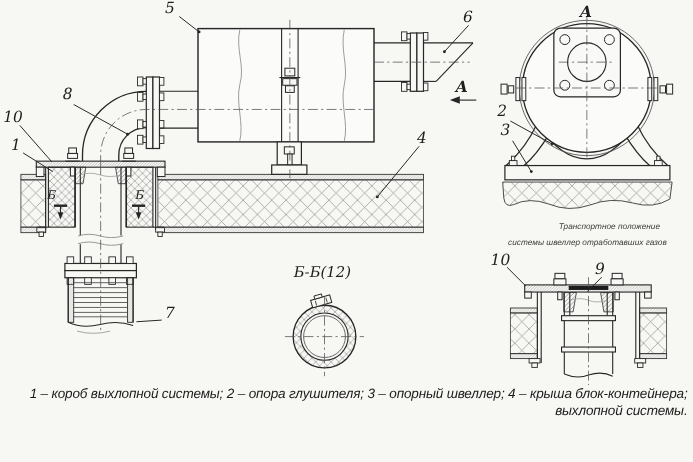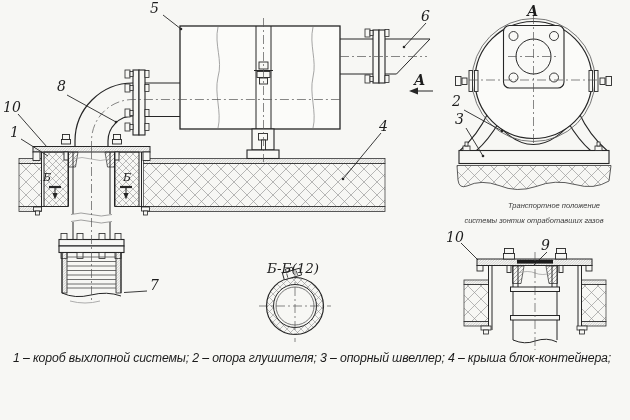--- a/index.html
+++ b/index.html
@@ -4,26 +4,26 @@
 <style>
   html,body{margin:0;padding:0;}
   body{width:630px;height:420px;overflow:hidden;background:#f7f7f4;}
   #stage{position:relative;width:630px;height:420px;background:#f7f7f4;
          font-family:"Liberation Sans",sans-serif;color:#1d1d1d;}
   #draw{position:absolute;left:0;top:0;}
   .lbl{position:absolute;font-family:"DejaVu Serif",serif;font-style:italic;
        font-size:14px;line-height:1;color:#1d1d1d;white-space:nowrap;}
   .lbl-small{font-size:11px;}
   .lbl-view{font-size:14px;font-weight:bold;}
-  .lbl-title{font-size:13.5px;margin-top:20px;}
+  .lbl-title{font-size:13.5px;}
   .caption{position:absolute;font-family:"Liberation Sans",sans-serif;font-style:italic;
            font-size:7.5px;color:#3a3a3a;text-align:center;white-space:nowrap;}
   #legend{position:absolute;left:13px;top:351px;width:612px;
           font-family:"Liberation Sans",sans-serif;font-style:italic;
-          font-size:12.3px;line-height:14.6px;letter-spacing:-0.15px;color:#1b1b1b;}
+          font-size:12.3px;line-height:14.6px;letter-spacing:-0.15px;color:#1b1b1b;text-align:right;}
   #legend div{white-space:nowrap;}
 </style>
 </head>
 <body>
 
 <div id="stage">
 
 <svg id="draw" width="630" height="420" viewBox="0 0 630 420">
   <defs>
     <pattern id="pxBig" width="13" height="13" patternUnits="userSpaceOnUse">
@@ -379,22 +379,23 @@
 <div class="lbl lbl-small" style="left:43px;top:172px">Б</div>
 <div class="lbl lbl-small" style="left:123px;top:172px">Б</div>
 <div class="lbl" style="left:150px;top:278px">7</div>
 
 <div class="lbl lbl-title" style="left:267px;top:242px">Б-Б(12)</div>
 
 <div class="lbl lbl-view" style="left:527px;top:4px">А</div>
 <div class="lbl" style="left:452px;top:94px">2</div>
 <div class="lbl" style="left:455px;top:112px">3</div>
 <div class="caption" style="left:474px;top:201px;width:160px">Транспортное положение</div>
-<div class="caption" style="left:449px;top:216px;width:170px">системы зонтик отработавших газов</div>
+<div class="caption" style="left:449px;top:216px;width:170px">системы швеллер отработавших газов</div>
 
 <div class="lbl" style="left:446px;top:230px">10</div>
 <div class="lbl" style="left:541px;top:238px">9</div>
 
 <div id="legend">
   <div>1 – короб выхлопной системы; 2 – опора глушителя; 3 – опорный швеллер; 4 – крыша блок-контейнера;</div>
+  <div>выхлопной системы.</div>
 </div>
 
 </div>
 
 </body></html>

